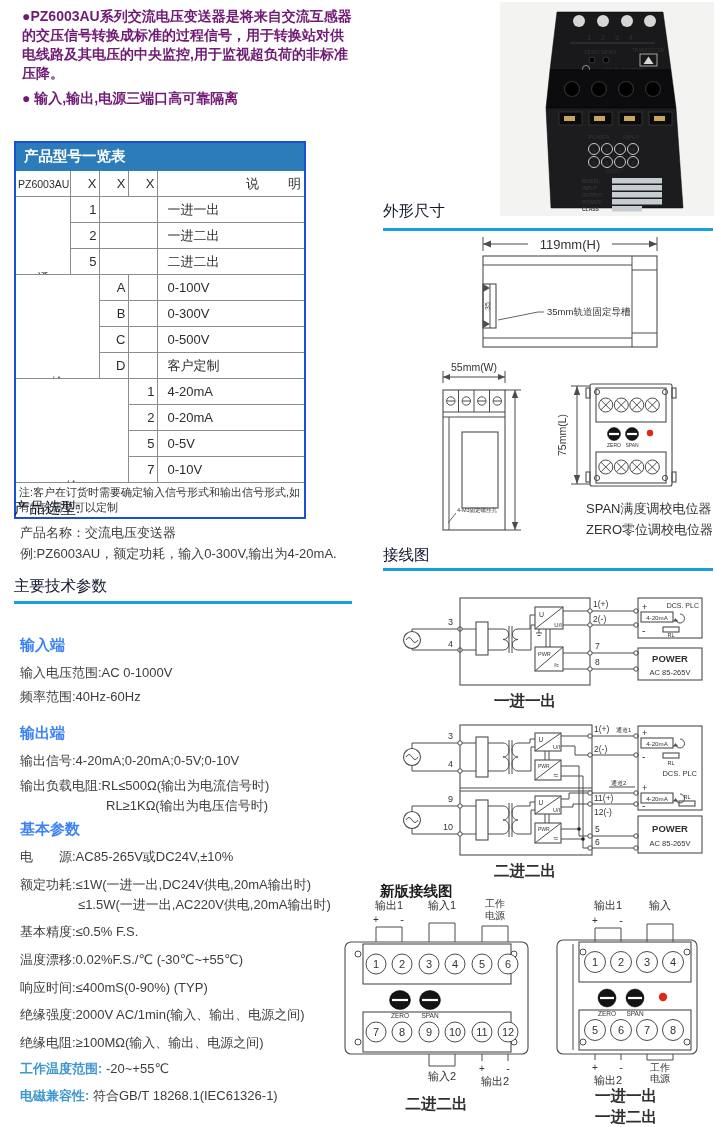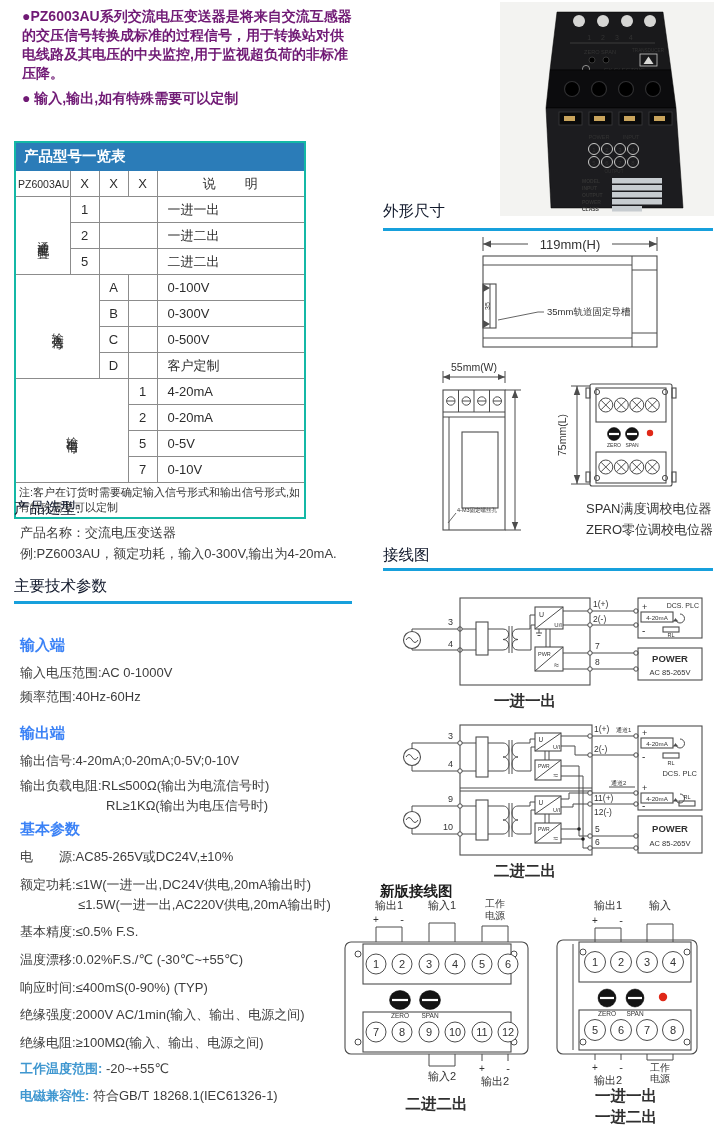--- a/index.html
+++ b/index.html
@@ -8,22 +8,22 @@
   
   .intro-line{position:absolute;left:22px;font-size:14px;font-weight:600;color:#701a75;white-space:nowrap;}
   
   .h-blue{position:absolute;font-size:15.5px;font-weight:normal;color:#0f172a;white-space:nowrap;}
   .bar{position:absolute;height:3px;background:#17a0dc;}
   .sub-blue{position:absolute;left:20px;font-size:15px;color:#3b82f6;font-weight:600;white-space:nowrap;}
   .tl{position:absolute;left:20px;font-size:13px;color:#3d3d3d;white-space:nowrap;}
   .tl .lbl-blue{color:#3f97d0;font-weight:600;}
   
   table.mt{position:absolute;left:14px;top:141px;width:292px;border-collapse:collapse;
-           border:2px solid #14b8a6;table-layout:fixed;background:#fff;}
-  table.mt td{border:1px solid #8c8c8c;font-size:13px;color:#2c2c2c;text-align:center;
+           border:2px solid #1d4ed8;table-layout:fixed;background:#fff;}
+  table.mt td{border:1px solid #8c8c8c;font-size:13px;color:#2c2c2c;text-align:right;
               height:25px;padding:0 2px;overflow:hidden;}
   table.mt tr.tt td{background:#2b7cb8;color:#fff;font-size:14.5px;font-weight:bold;
                     text-align:left;padding:3px 8px;border:1px solid #2b7cb8;height:21px;}
   table.mt td.model{font-size:10.5px;}
   table.mt td.desc-h{letter-spacing:1px;font-size:13px;}
   table.mt td.vlab{writing-mode:vertical-lr;text-orientation:upright;letter-spacing:2px;
                    font-size:12px;padding:4px 0;}
   table.mt td.ds{text-align:left;padding-left:10px;font-size:13px;}
   table.mt tr.note td{font-size:11px;text-align:left;padding:2px 3px;height:20px;color:#333;}
   
@@ -42,21 +42,21 @@
   .slot{stroke:#fff;stroke-width:2.2;}
   .led{fill:#e02818;stroke:none;}
 </style>
 </head>
 <body>
 
 <div class="intro-line" style="top:8px">●PZ6003AU系列交流电压变送器是将来自交流互感器</div>
 <div class="intro-line" style="top:27px">的交压信号转换成标准的过程信号，用于转换站对供</div>
 <div class="intro-line" style="top:46px">电线路及其电压的中央监控,用于监视超负荷的非标准</div>
 <div class="intro-line" style="top:65px">压降。</div>
-<div class="intro-line" style="top:90px">● 输入,输出,如有特殊需要可以定制</div>
+<div class="intro-line" style="top:90px">● 输入,输出,电源三端口高可靠隔离</div>
 
 <svg width="214" height="214" viewBox="0 0 214 214" style="left:500px;top:2px">
   <rect x="0" y="0" width="214" height="214" fill="#f3f3f1"></rect>
 
   <polygon points="57,10 163,10 171,68 50,68" fill="#19191b" stroke="#000" stroke-width="0.5"></polygon>
   <circle cx="79" cy="19" r="6" fill="#d6d6d4"></circle>
     <circle cx="103" cy="19" r="6" fill="#d6d6d4"></circle>
   <circle cx="127" cy="19" r="6" fill="#d6d6d4"></circle>
     <circle cx="150" cy="19" r="6" fill="#d6d6d4"></circle>
   <text x="112" y="38" font-size="7" fill="#cfcfcd" text-anchor="middle" letter-spacing="4">1  2  3  4</text>

